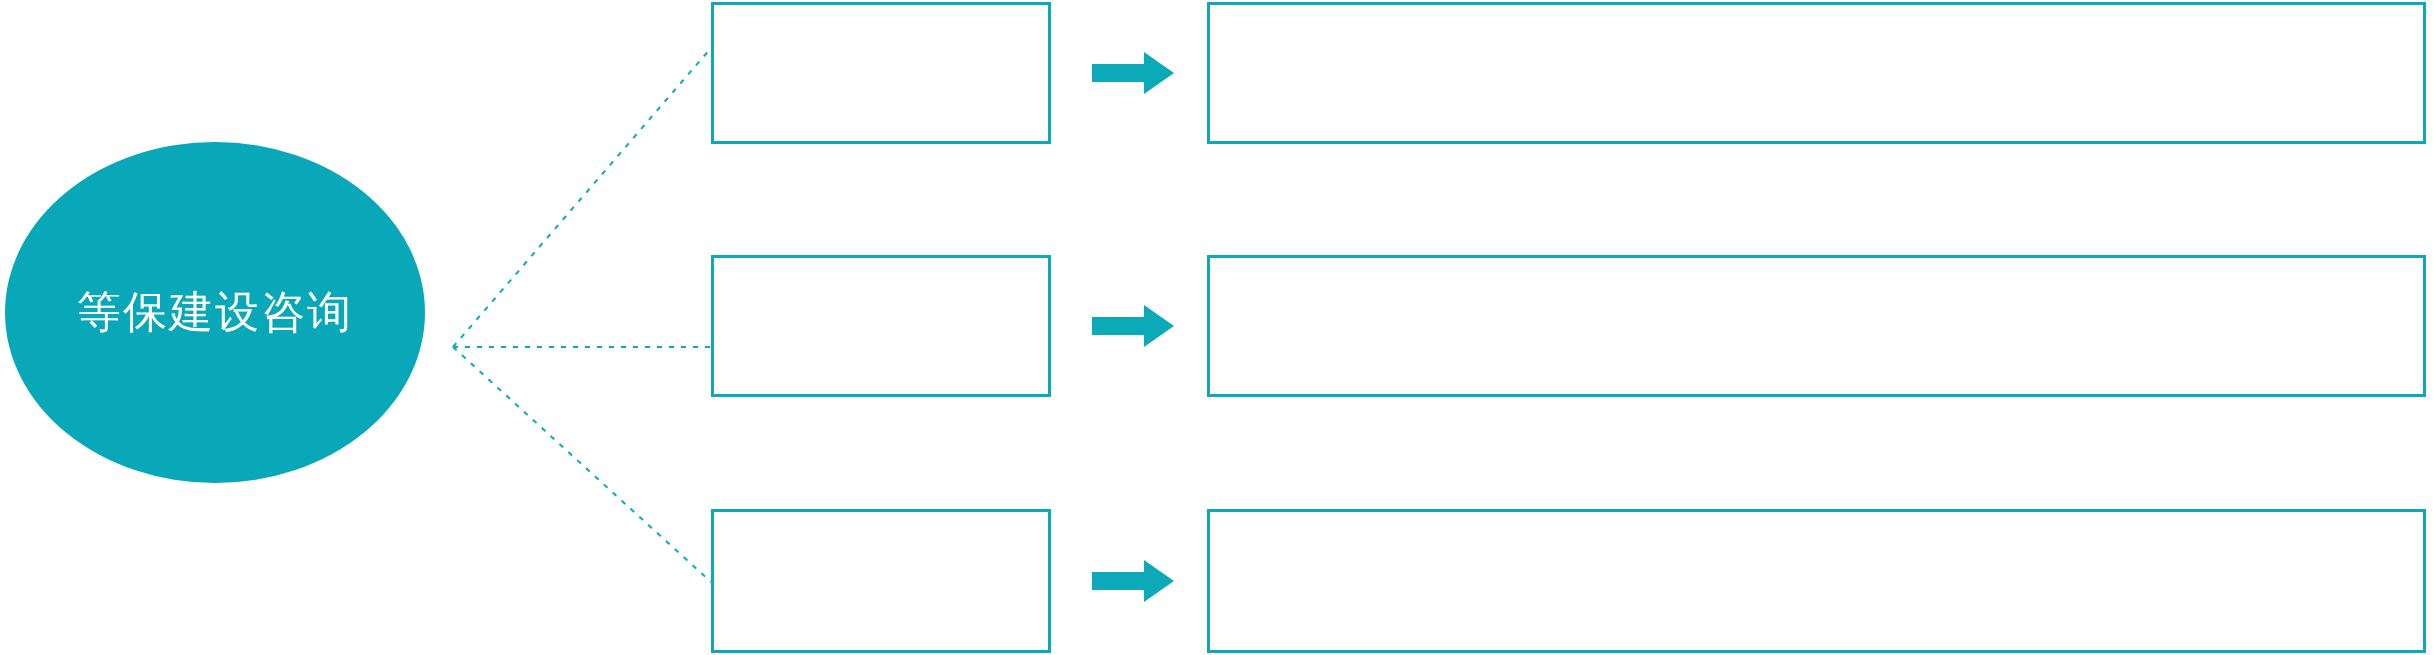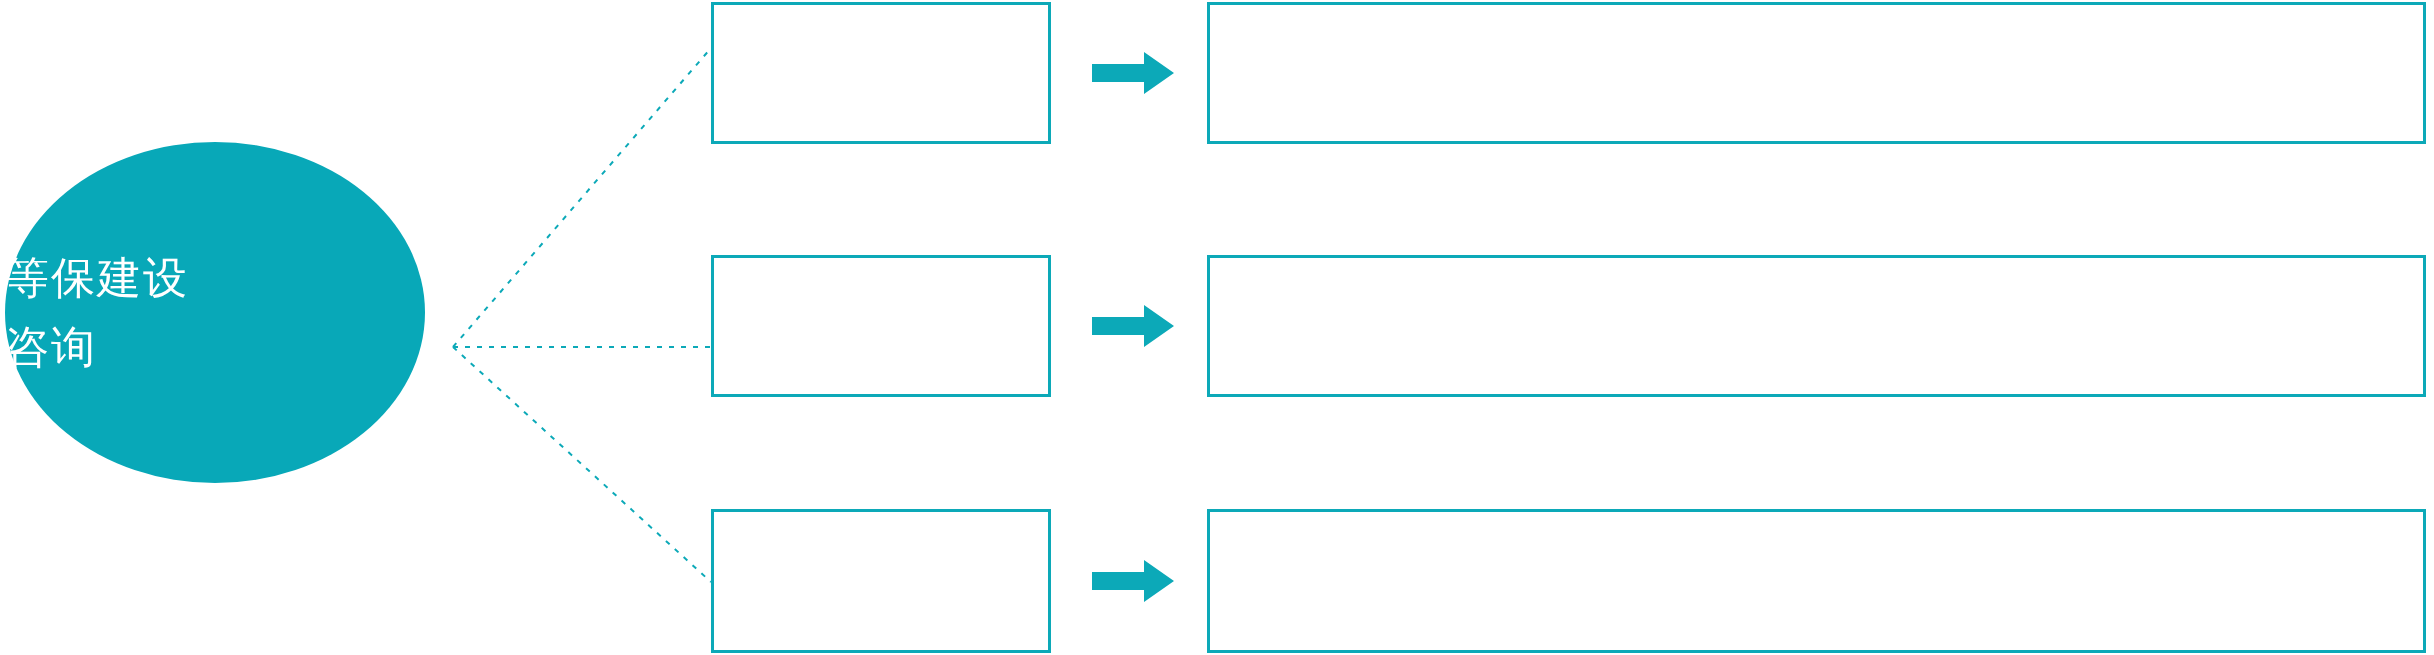--- a/index.html
+++ b/index.html
@@ -21,21 +21,22 @@
   
   .hub {
     position: absolute;
     left: 5px;
     top: 142px;
     width: 420px;
     height: 341px;
     border-radius: 50%;
     background: #08A8B8;
     display: flex;
-    flex-direction: column;
+    flex-direction: row;
+    align-items: center;
     justify-content: center;
     box-sizing: border-box;
   }
   .hub-line {
     color: #ffffff;
     font-size: 44px;
     line-height: 1.55;
     letter-spacing: 2px;
     font-weight: 400;
     white-space: nowrap;

